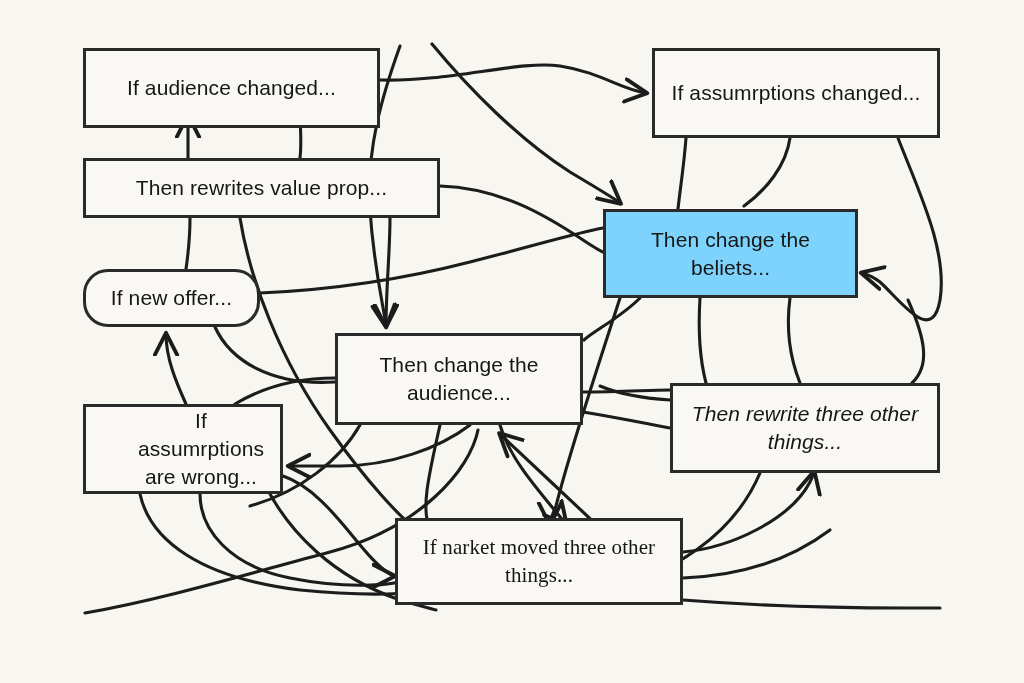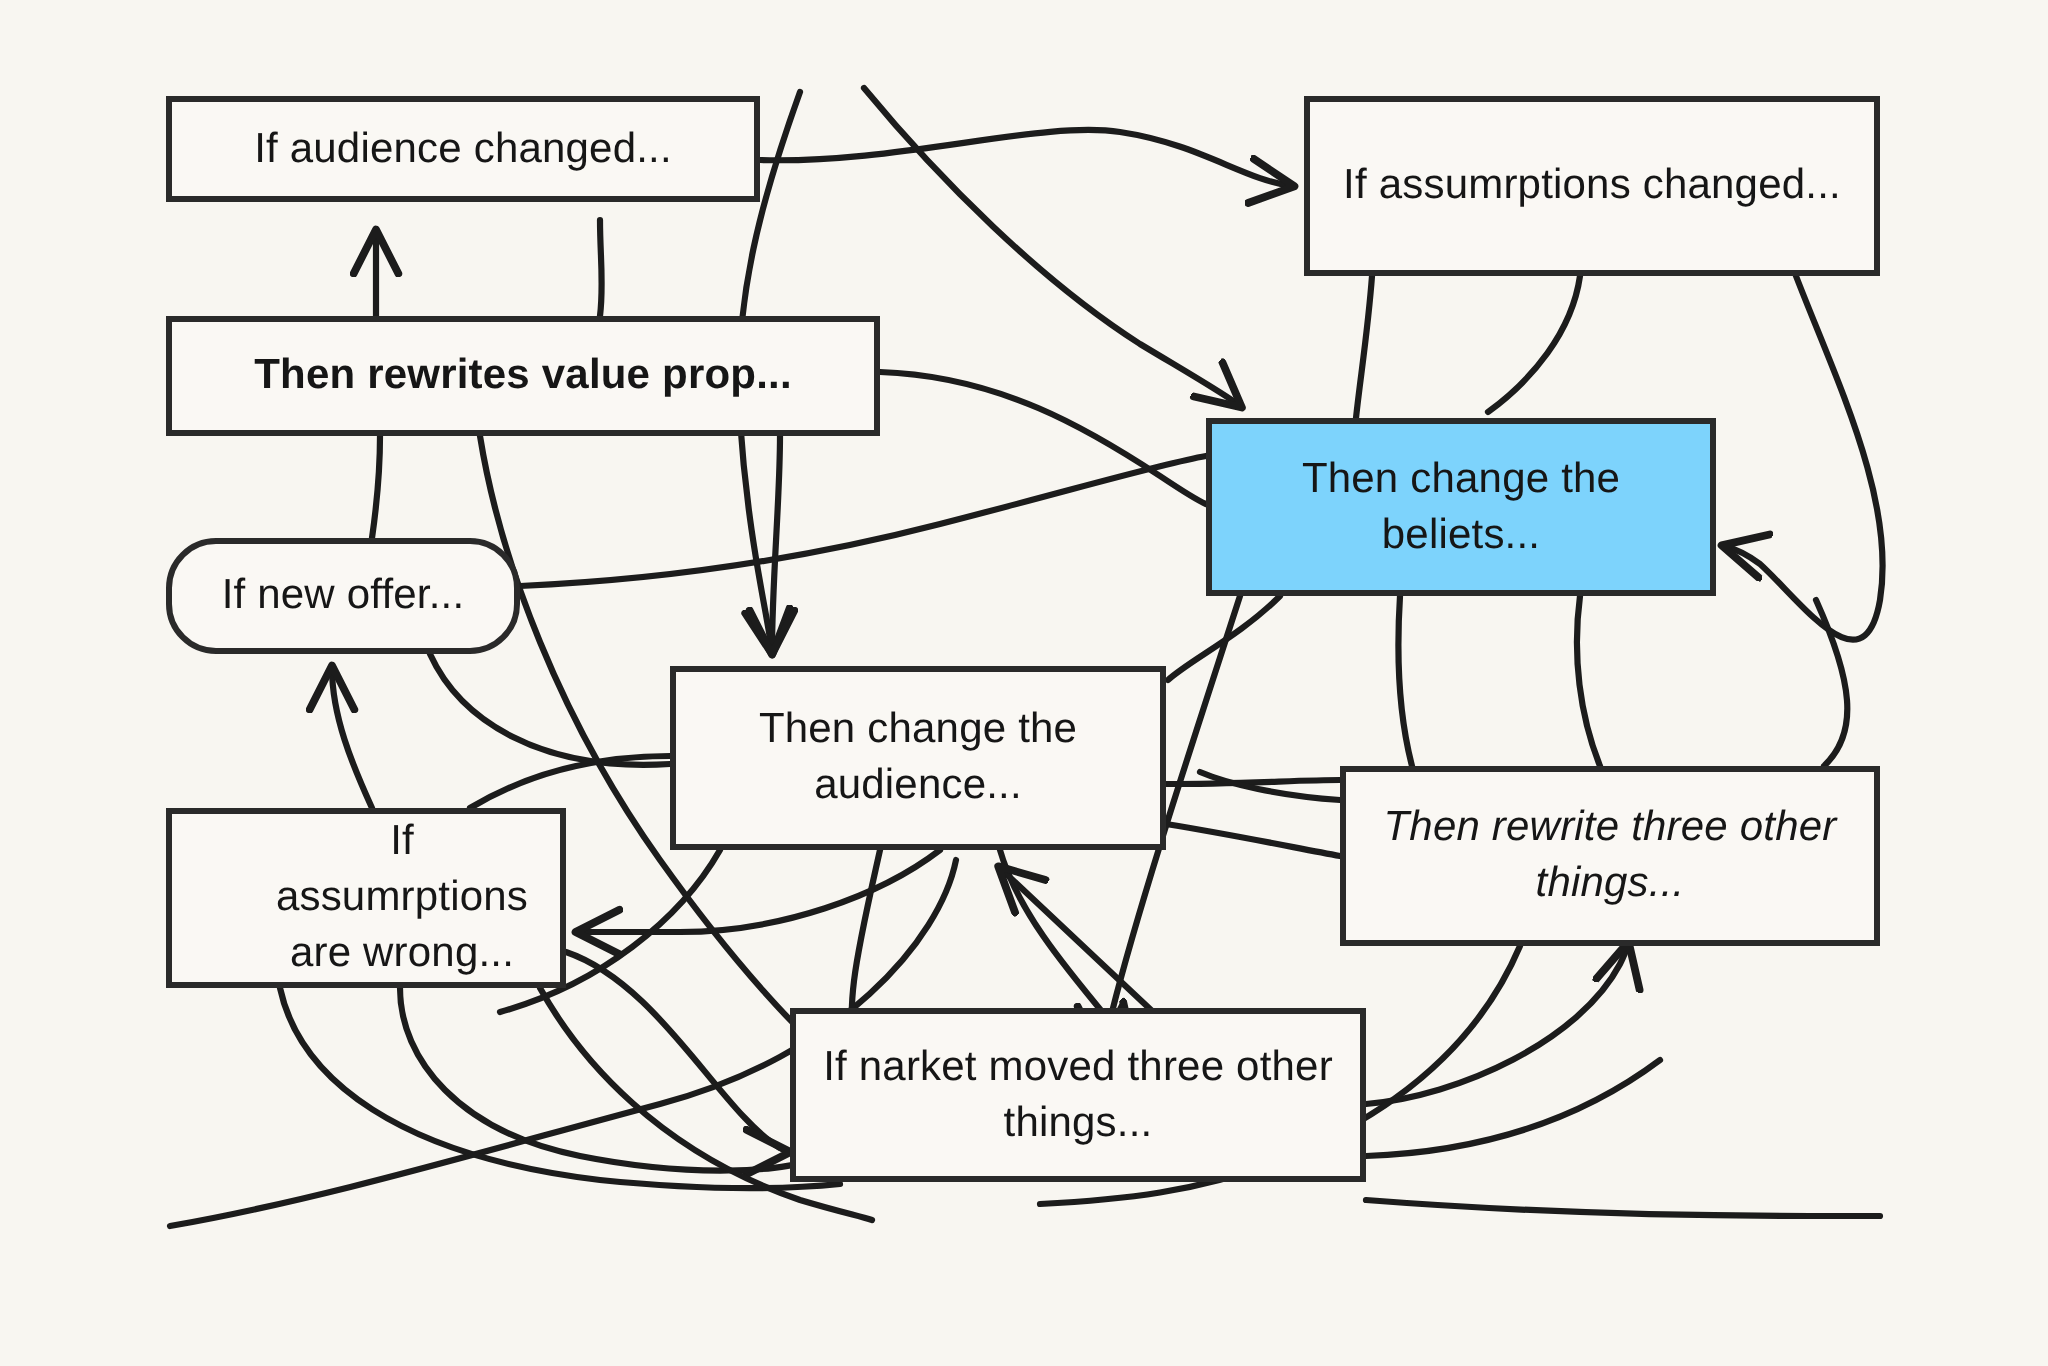--- a/index.html
+++ b/index.html
@@ -103,42 +103,42 @@
         <path class="edge-path" d="M 670 400 C 640 398, 614 392, 600 386" stroke="#1c1c1c"></path>
         <path class="edge-path" d="M 440 425 C 430 470, 420 510, 430 528" stroke="#1c1c1c"></path>
         <path class="edge-path" d="M 140 494 C 150 540, 200 578, 300 590 C 360 596, 400 594, 420 592" stroke="#1c1c1c"></path>
         <path class="edge-path" d="M 360 425 C 340 460, 300 492, 250 506" stroke="#1c1c1c"></path>
         <path class="edge-path" d="M 240 218 C 250 280, 280 360, 330 430 C 370 486, 400 516, 412 526" stroke="#1c1c1c"></path>
         <path class="edge-path" d="M 215 327 C 230 360, 270 386, 335 382" stroke="#1c1c1c"></path>
       </g>
   </svg>
 
   <div id="nodes-group">
-      <div class="node-box" style="left: 83px; top: 48px; width: 297px; height: 53px; background: rgb(250, 248, 244); border-color: rgb(42, 42, 42); text-align: center;">
+      <div class="node-box" style="left: 83px; top: 48px; width: 297px; height: 80px; background: rgb(250, 248, 244); border-color: rgb(42, 42, 42); text-align: center;">
         <span class="node-label">If audience changed...</span>
       </div>
-      <div class="node-box" style="left: 83px; top: 158px; width: 357px; height: 60px; background: rgb(250, 248, 244); border-color: rgb(42, 42, 42); font-weight: bold;">
+      <div class="node-box" style="left: 83px; top: 158px; width: 357px; height: 60px; background: rgb(250, 248, 244); border-color: rgb(42, 42, 42);">
         <span class="node-label">Then rewrites value prop...</span>
       </div>
       <div class="node-box" style="left: 83px; top: 269px; width: 177px; height: 58px; background: rgb(250, 248, 244); border-color: rgb(42, 42, 42); border-radius: 25px;">
         <span class="node-label">If new offer...</span>
       </div>
       <div class="node-box" style="left: 83px; top: 404px; width: 200px; height: 90px; background: rgb(250, 248, 244); border-color: rgb(42, 42, 42); padding-left: 48px;">
         <span class="node-label">If assumrptions are wrong...</span>
       </div>
       <div class="node-box" style="left: 652px; top: 48px; width: 288px; height: 90px; background: rgb(250, 248, 244); border-color: rgb(42, 42, 42);">
         <span class="node-label">If assumrptions changed...</span>
       </div>
       <div class="node-box" style="left: 603px; top: 209px; width: 255px; height: 89px; background: #7dd3fc; border-color: rgb(42, 42, 42);">
         <span class="node-label">Then change the beliets...</span>
       </div>
       <div class="node-box" style="left: 670px; top: 383px; width: 270px; height: 90px; background: rgb(250, 248, 244); border-color: rgb(42, 42, 42); font-style: italic;">
         <span class="node-label">Then rewrite three other things...</span>
       </div>
       <div class="node-box" style="left: 335px; top: 333px; width: 248px; height: 92px; background: rgb(250, 248, 244); border-color: rgb(42, 42, 42);">
         <span class="node-label">Then change the audience...</span>
       </div>
-      <div class="node-box" style="left: 395px; top: 504px; width: 288px; height: 87px; background: rgb(250, 248, 244); border-color: rgb(42, 42, 42);">
+      <div class="node-box" style="left: 395px; top: 518px; width: 288px; height: 87px; background: rgb(250, 248, 244); border-color: rgb(42, 42, 42); font-family: Liberation Serif, serif;">
         <span class="node-label">If narket moved three other things...</span>
       </div>
     </div>
 
 </div>
 
 </body></html>

